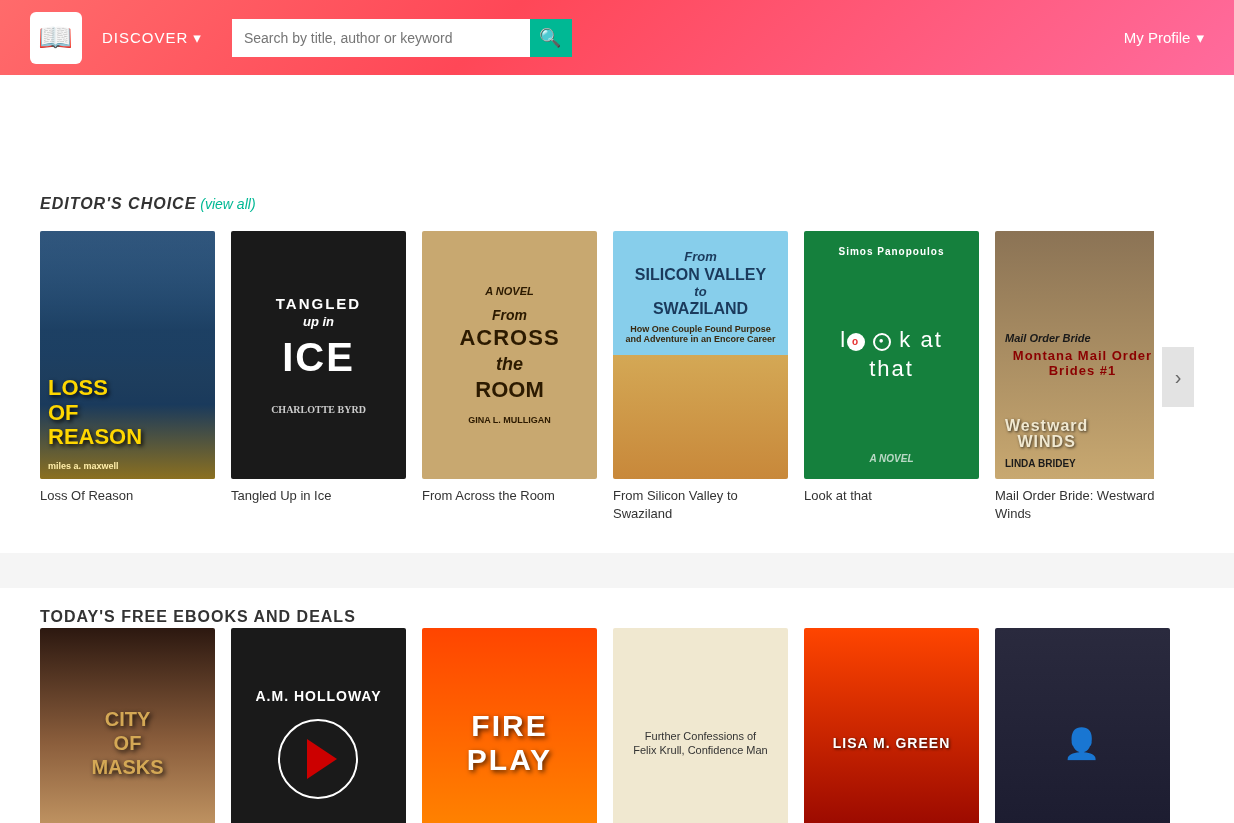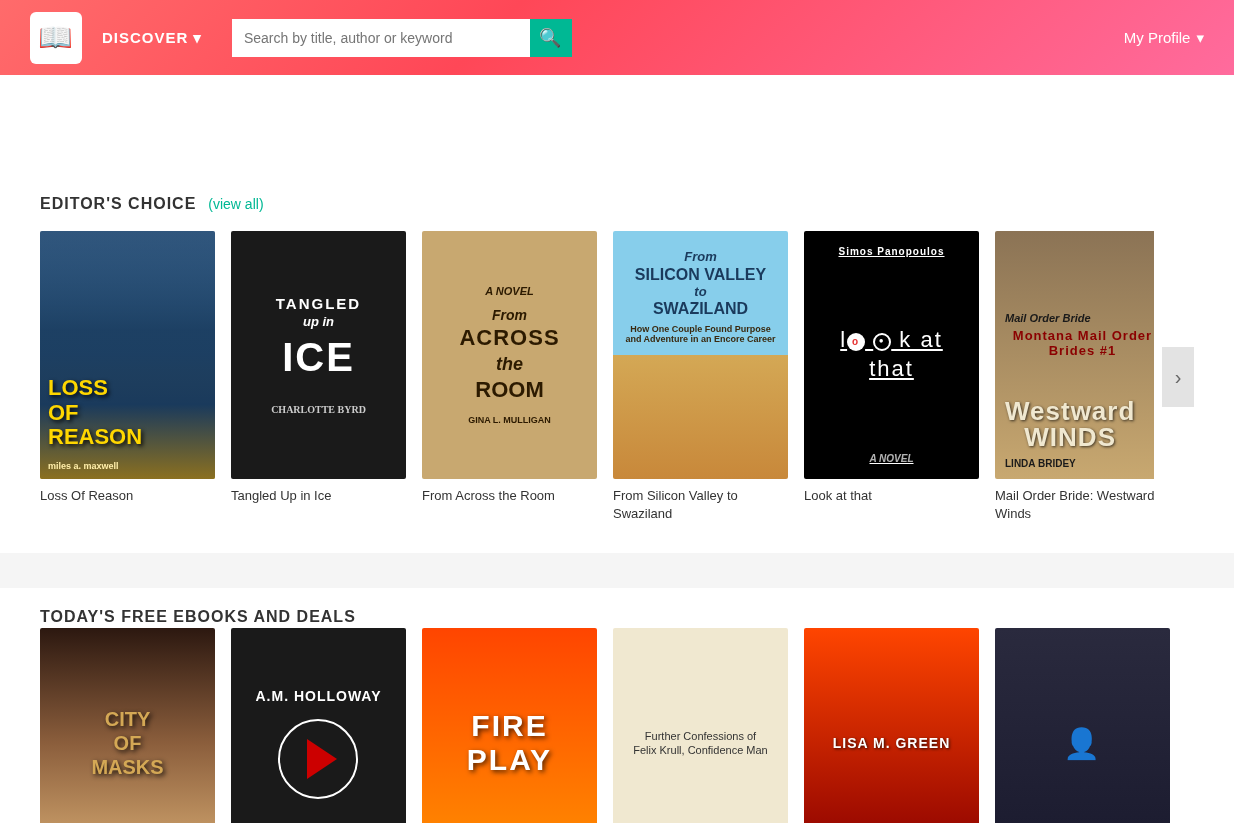--- a/index.html
+++ b/index.html
@@ -19,21 +19,21 @@
       width: 52px;
       height: 52px;
       border-radius: 6px;
       display: flex;
       align-items: center;
       justify-content: center;
       flex-shrink: 0;
     }
     .nav-discover {
       color: white;
-      font-weight: bold;
+      font-weight: normal;
       font-size: 15px;
       letter-spacing: 1px;
       cursor: pointer;
       display: flex;
       align-items: center;
       gap: 5px;
       text-transform: uppercase;
     }
     .search-bar {
       display: flex;
@@ -84,22 +84,23 @@
     
     .main-content {
       background: white;
       padding: 20px 40px 30px 40px;
     }
 
     
     .section-header {
       display: flex;
       align-items: baseline;
-      gap: 12px;
+      gap: 4px;
       margin-bottom: 18px;
+      font-style: italic;
     }
     .section-title {
       font-size: 16px;
       font-weight: bold;
       text-transform: uppercase;
       letter-spacing: 1px;
       color: #333;
     }
     .view-all {
       font-size: 14px;
@@ -143,21 +144,21 @@
       font-size: 13px;
       color: #333;
       line-height: 1.4;
     }
 
     
     .cover-1 { background: linear-gradient(180deg, #1a3a5c 0%, #2c5f8a 50%, #c8a020 100%); padding-left: 25px; }
     .cover-2 { background: #1a1a1a; }
     .cover-3 { background: #c8a870; }
     .cover-4 { background: linear-gradient(180deg, #87ceeb 0%, #d4a855 100%); }
-    .cover-5 { background: #000000; text-decoration: underline; }
+    .cover-5 { background: #15803d; }
     .cover-6 { background: linear-gradient(180deg, #8b7355 0%, #c8a870 100%); }
 
     
     .carousel-next {
       width: 32px;
       height: 60px;
       background: rgba(200,200,200,0.5);
       border: none;
       cursor: pointer;
       font-size: 20px;
@@ -313,21 +314,21 @@
           </div>
         </div>
         <div class="book-title">Look at that</div>
       </div>
 
       <div class="book-item">
         <div class="book-cover cover-6">
           <div style="text-align:center;padding:10px;width:100%;height:100%;display:flex;flex-direction:column;justify-content:flex-end;align-items:flex-start;background:linear-gradient(180deg,#8b7355 0%,#c8a870 100%);">
             <div style="color:#1a1a1a;font-size:11px;margin-bottom:4px;font-style:italic;">Mail Order Bride</div>
             <div style="color:#8b0000;font-size:13px;font-weight:bold;margin-bottom:40px;letter-spacing:1px;">Montana Mail Order Brides #1</div>
-            <div style="color:#f0e8d0;font-size:26px;font-weight:900;letter-spacing:1px;line-height:1;text-shadow:1px 1px 3px rgba(0,0,0,0.7);">Westward<br>WINDS</div>
+            <div style="color:#f0e8d0;font-size:16px;font-weight:900;letter-spacing:1px;line-height:1;text-shadow:1px 1px 3px rgba(0,0,0,0.7);">Westward<br>WINDS</div>
             <div style="color:#1a1a1a;font-size:10px;margin-top:8px;font-variant:small-caps;">LINDA BRIDEY</div>
           </div>
         </div>
         <div class="book-title">Mail Order Bride: Westward Winds</div>
       </div>
 
     </div>
 
     <button class="carousel-next">
       <span>›</span>

